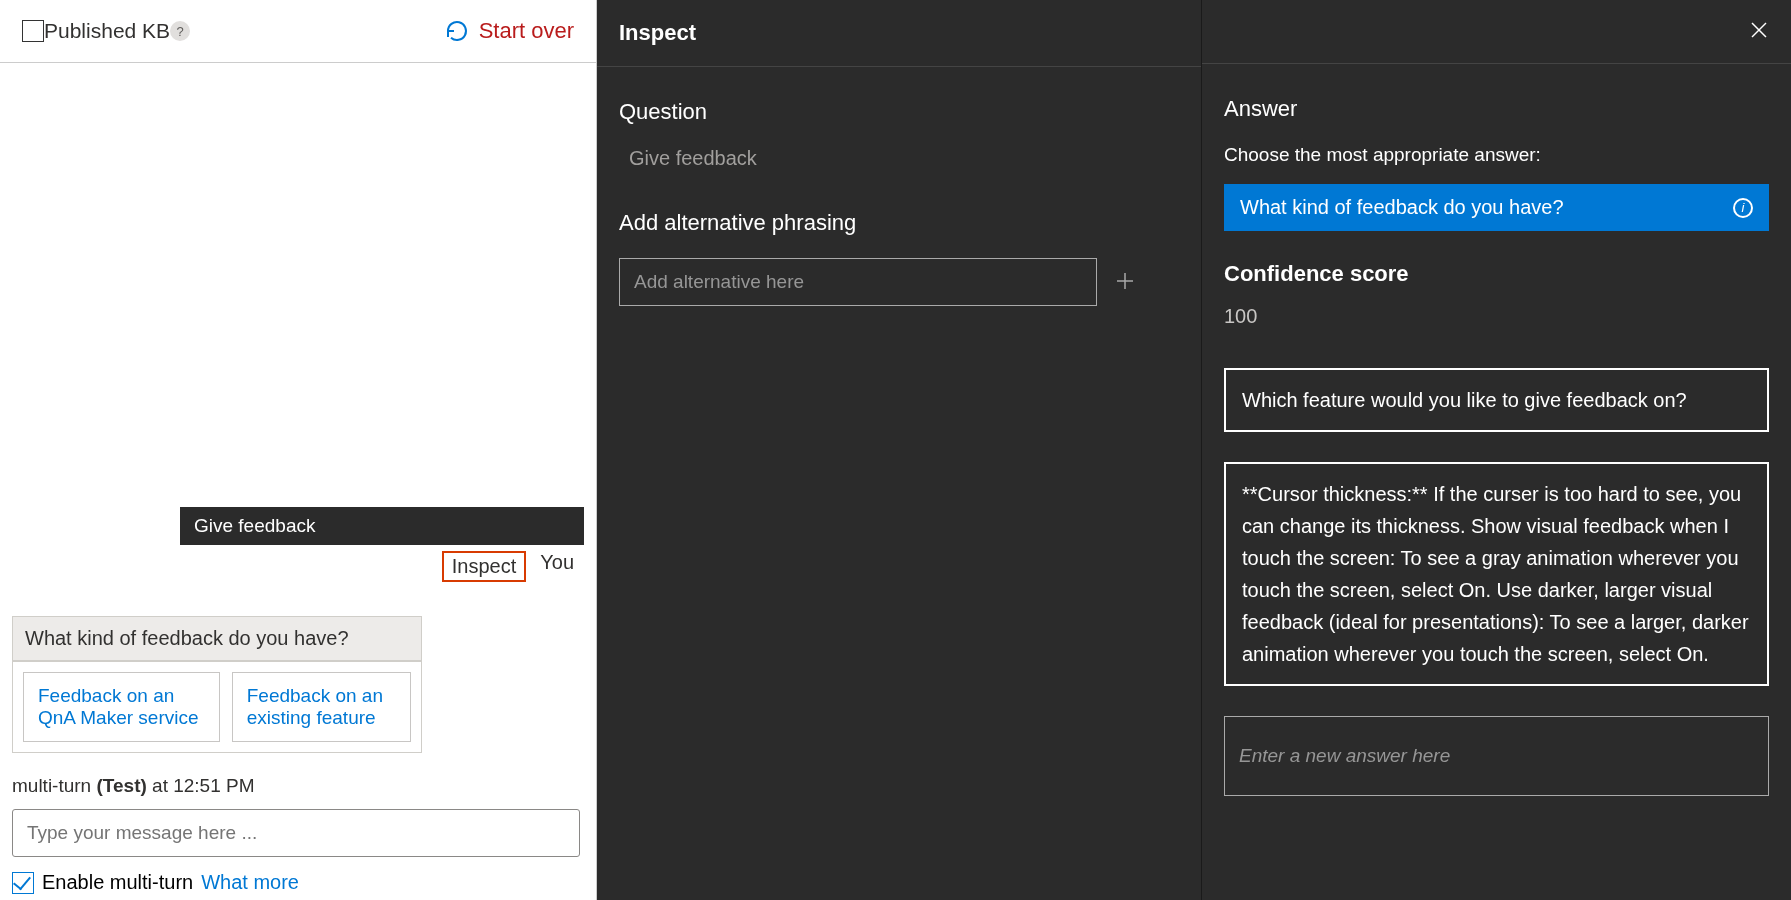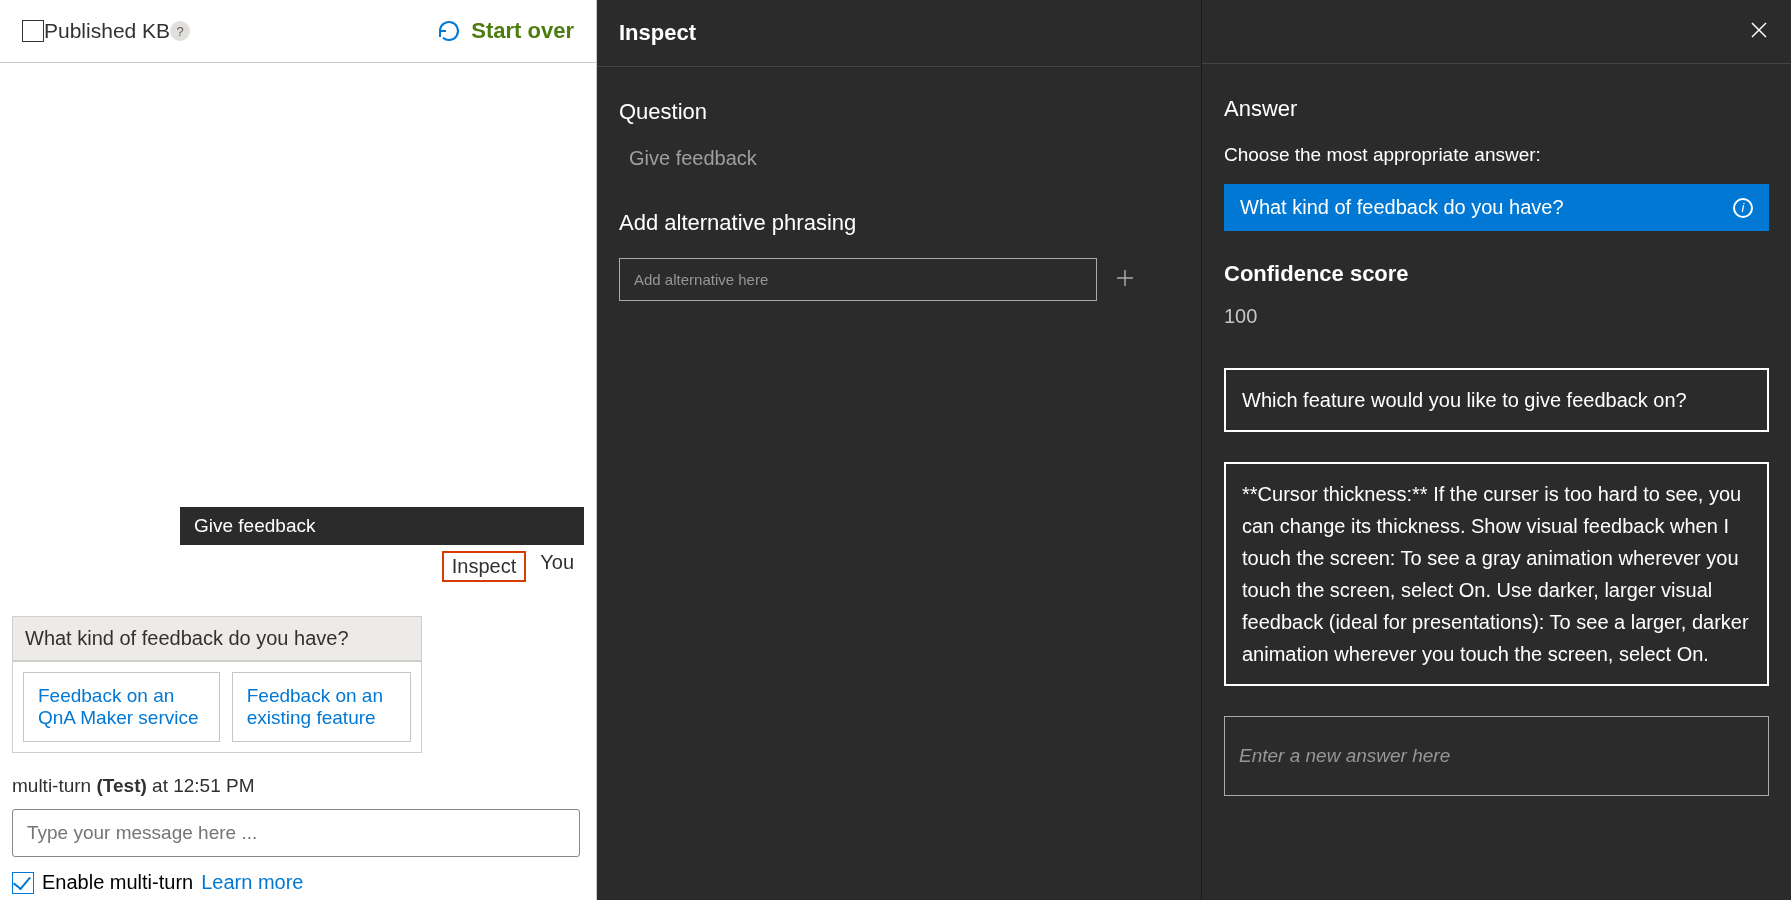--- a/index.html
+++ b/index.html
@@ -29,22 +29,22 @@
 .checkbox {
   width: 22px; height: 22px; border: 1px solid #333; background: #fff; cursor: pointer;
 }
 .kb-label { font-size: 21px; color: #323130; }
 .help-badge {
   width: 20px; height: 20px; border-radius: 50%; background: #e1dfdd;
   display: inline-flex; align-items: center; justify-content: center;
   font-size: 13px; color: #605e5c; cursor: pointer;
 }
 .start-over {
-  display: flex; align-items: center; gap: 10px; color: #4d7c0f;
-  font-size: 22px; font-weight: 700; cursor: pointer;
+  display: flex; align-items: center; gap: 10px; color: #b91c1c;
+  font-size: 22px; font-weight: 400; cursor: pointer;
 }
 .refresh-icon svg { display: block; }
 .chat-body {
   flex: 1; display: flex; flex-direction: column; justify-content: flex-end; padding: 0 12px 0 12px;
 }
 .user-bubble-row { display: flex; justify-content: flex-end; margin-bottom: 6px; }
 .user-bubble {
   background: #2b2b2b; color: #fff; padding: 8px 14px; font-size: 19px;
   width: 404px;
 }
@@ -89,21 +89,21 @@
 }
 .dark-header {
   font-size: 22px; font-weight: 600; padding: 20px 22px; border-bottom: 1px solid #444;
 }
 .dark-body { padding: 32px 22px; }
 .section-h { font-size: 22px; color: #fff; margin-bottom: 22px; }
 .q-text { color: #a19f9d; font-size: 20px; margin-left: 10px; margin-bottom: 40px;}
 .add-row { display: flex; align-items: center; gap: 18px; }
 .dark-input {
   flex: 0 0 478px; border: 1px solid #aaa; background: transparent; color: #fff;
-  padding: 12px 14px; font-size: 15px;
+  padding: 12px 14px; font-size: 19px;
 }
 .dark-input::placeholder { color: #969696; font-style: normal;}
 .plus-btn { font-size: 26px; color: #aaa; cursor: pointer; }
 
 .right-panel {
   flex: 1;
   background: #2b2b2b;
   color: #fff;
   display: flex; flex-direction: column;
 }
@@ -172,21 +172,21 @@
       <span>at</span>
       <span>12:51 PM</span>
     </div>
   </div>
 
   <div class="left-footer">
     <input class="msg-input" placeholder="Type your message here ..." style="">
     <div class="enable-row">
       <div class="checkbox checked"></div>
       <span>Enable multi-turn</span>
-      <span class="learn-link">Learn more</span>
+      <span class="learn-link">What more</span>
     </div>
   </div>
 </div>
 
 <div class="mid-panel">
   <div class="dark-header">
     <span>Inspect</span>
   </div>
   <div class="dark-body">
     <div class="section-h">Question</div>

